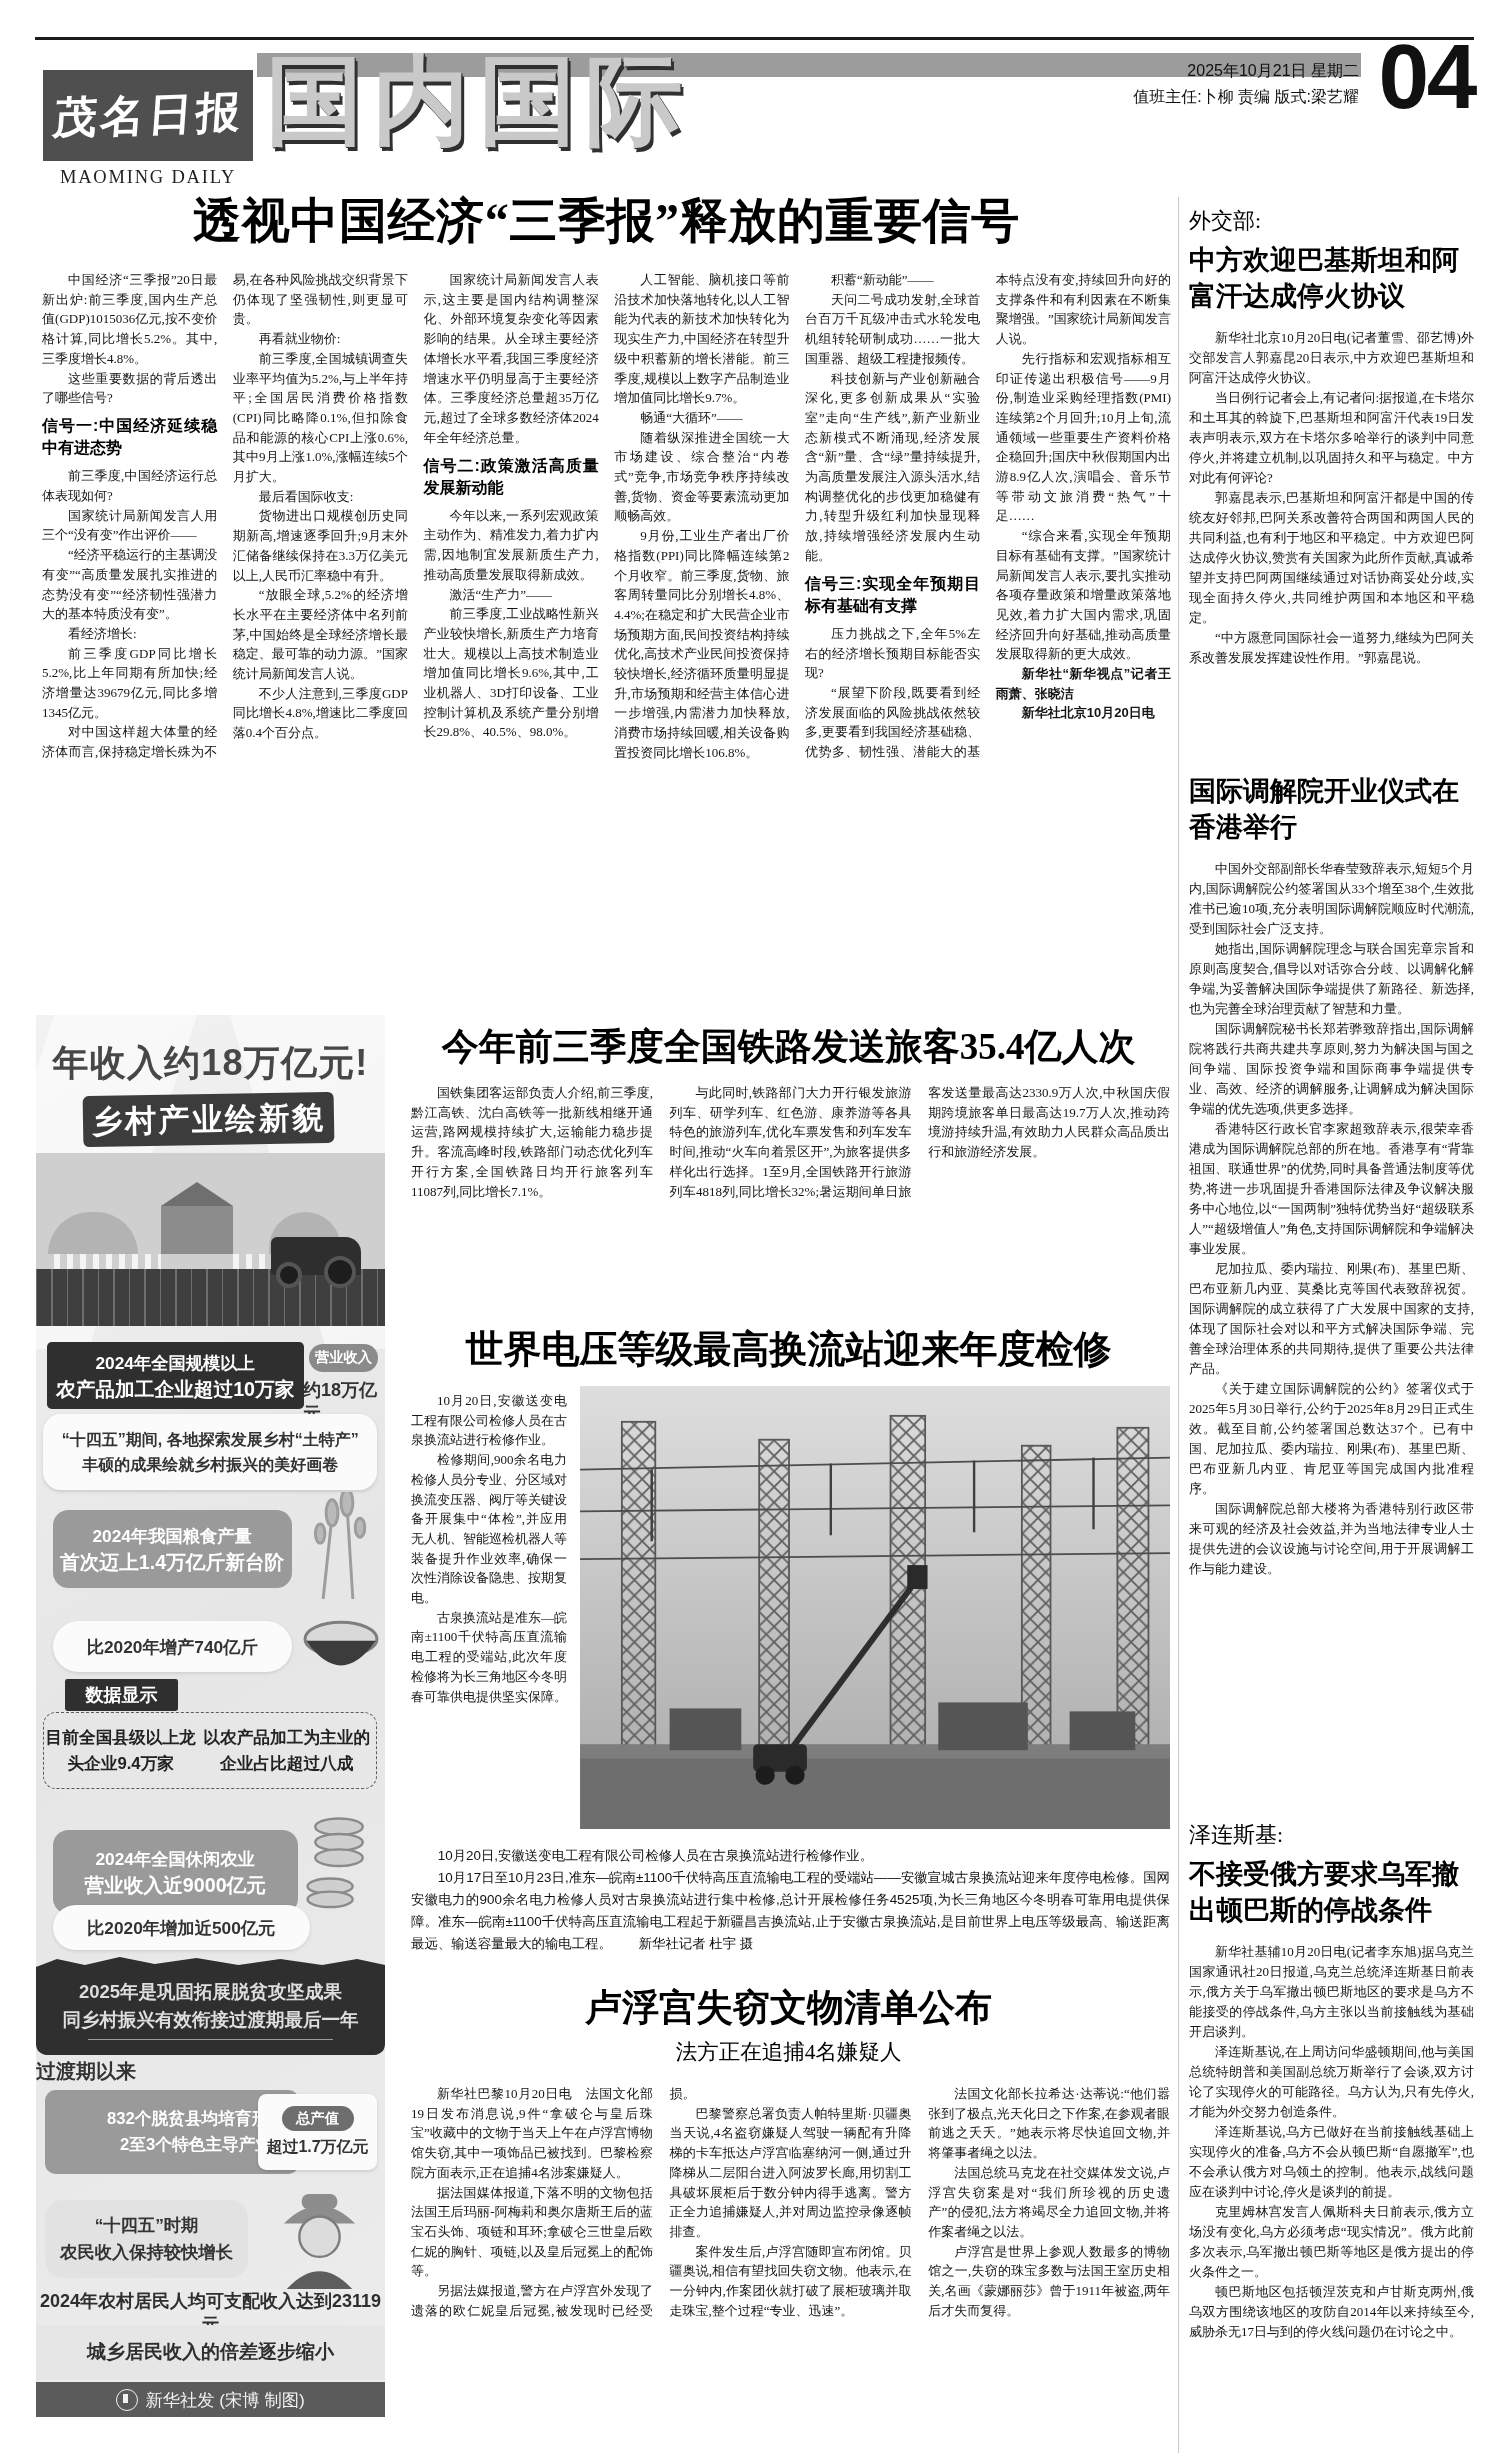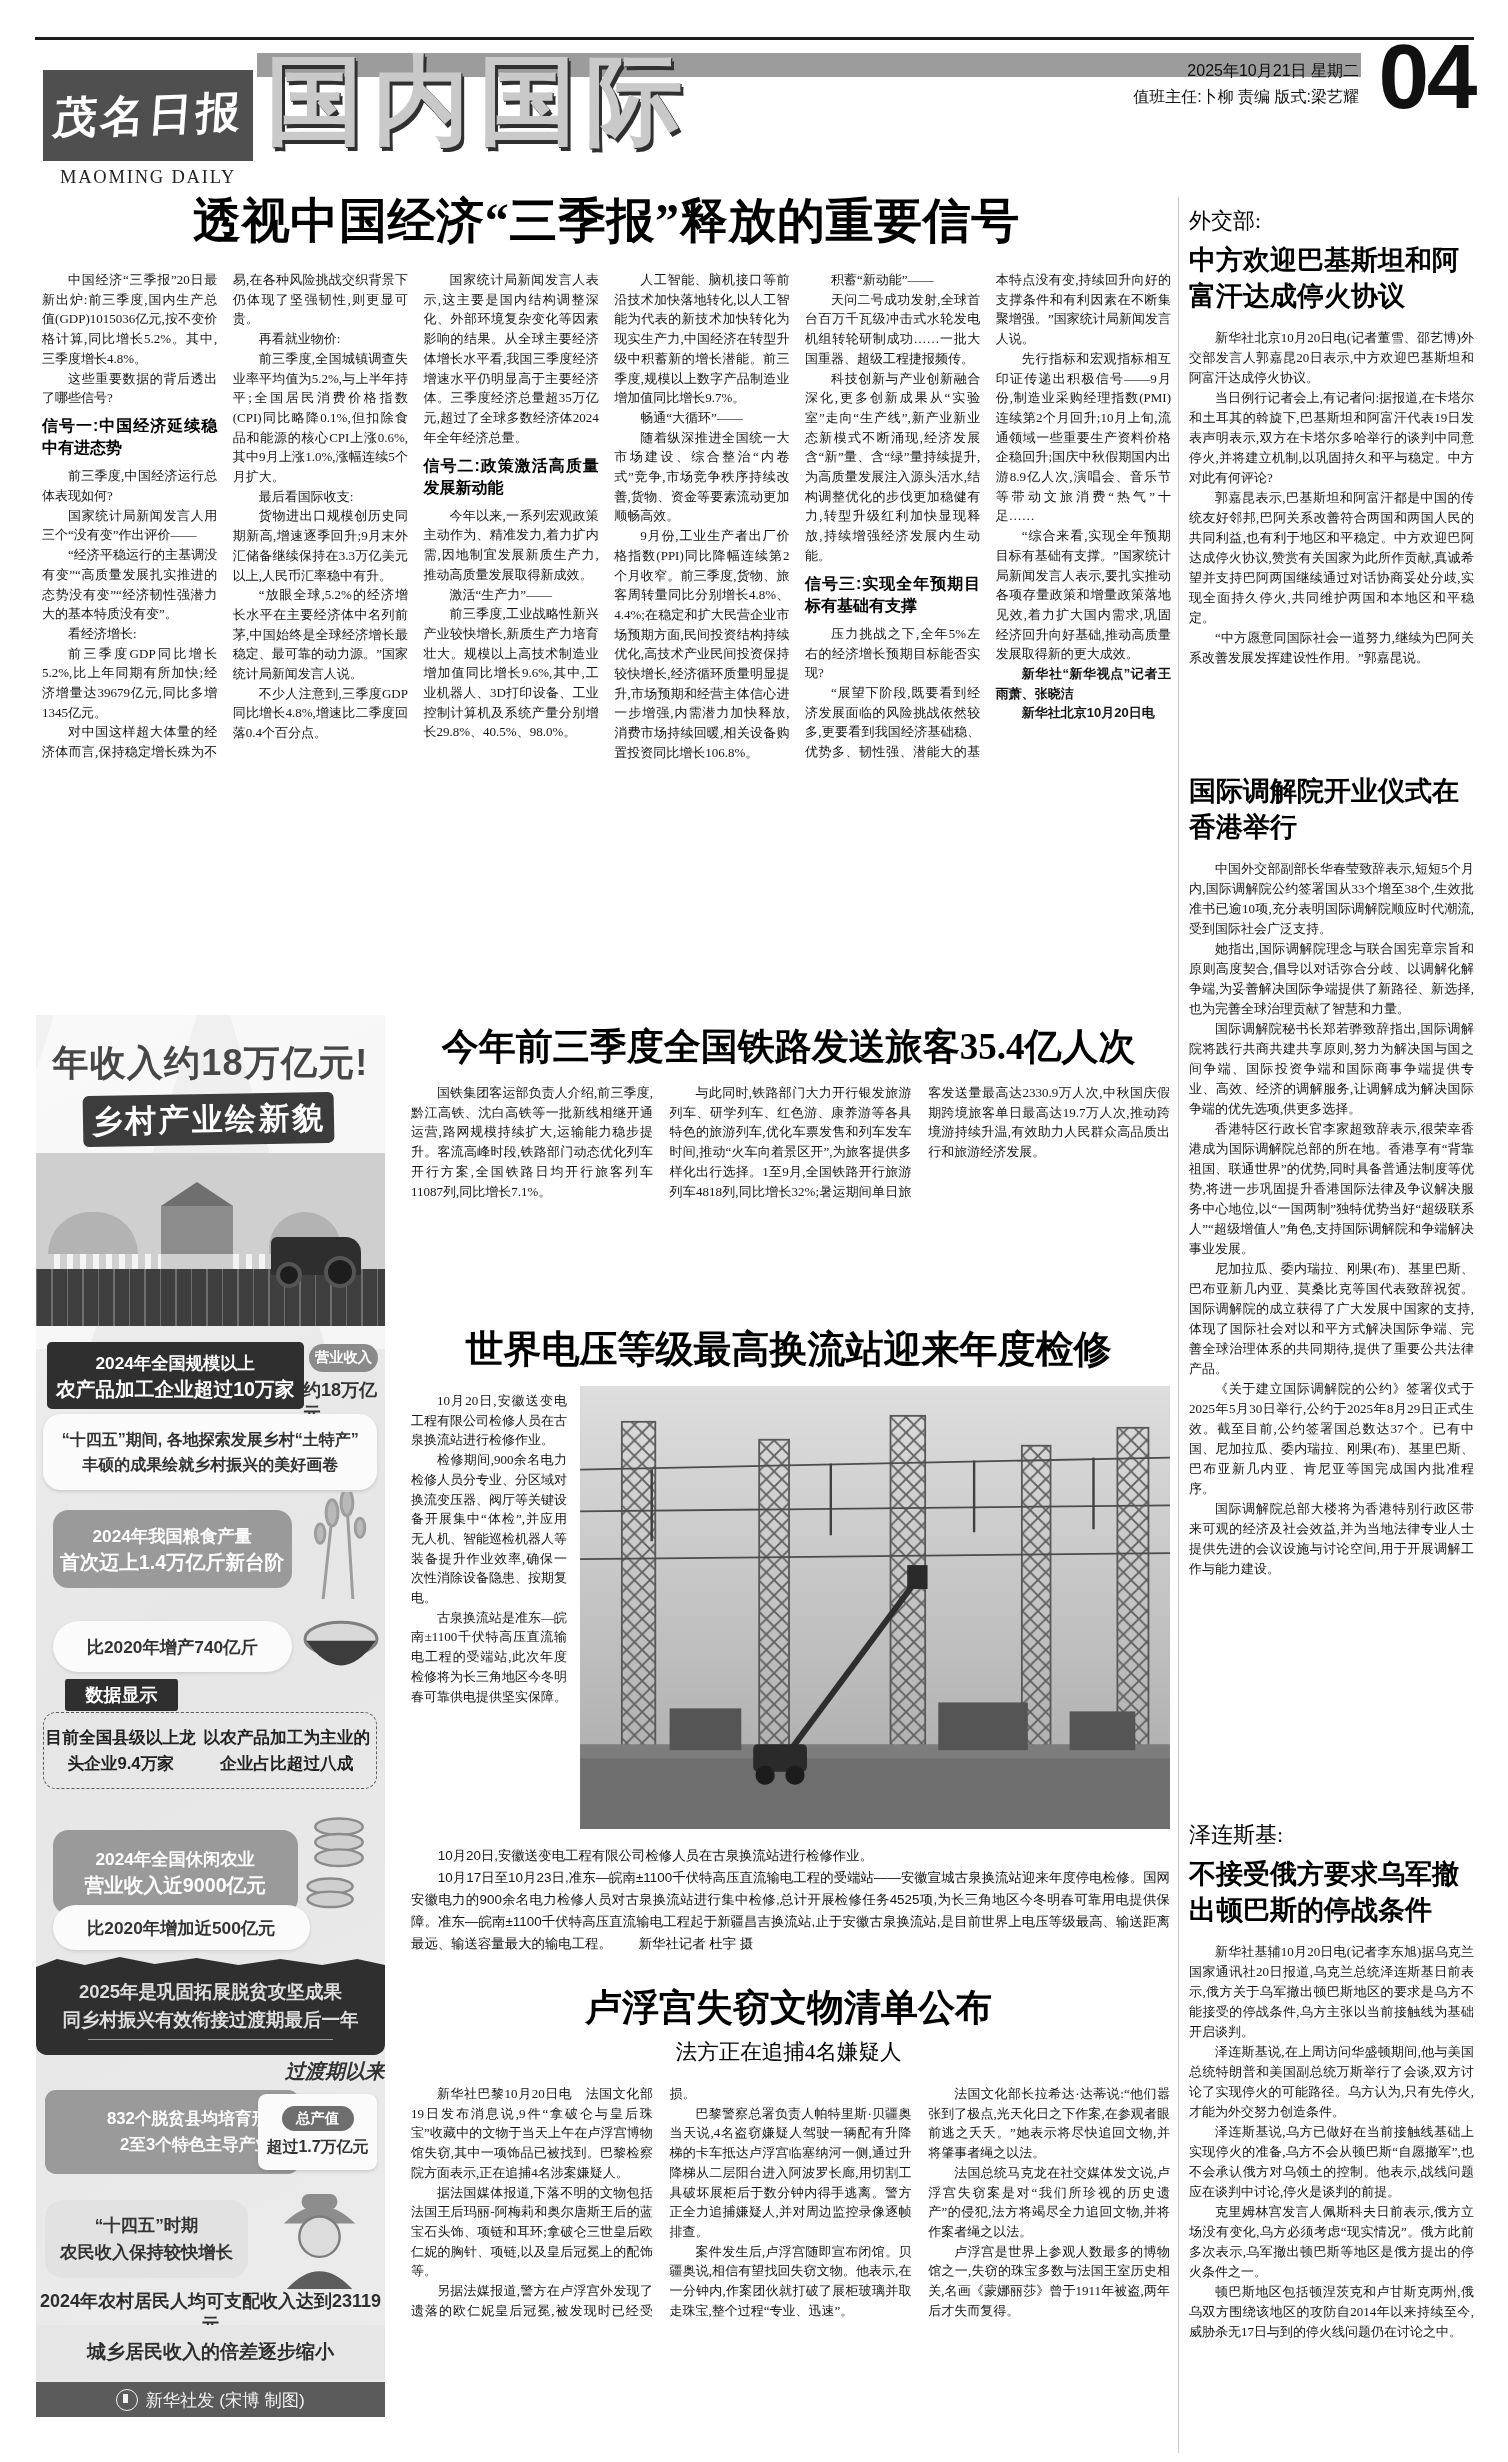--- a/index.html
+++ b/index.html
@@ -73,22 +73,22 @@
   .dashed-box{position:absolute;border:1.8px dashed #5a5a5a;border-radius:13px;display:flex;
               align-items:center;justify-content:center;text-align:center;
               color:#222;}
   .info-line{font-size:17.3px;font-weight:bold;line-height:26px;}
   .info-line.big{font-size:19.7px;}
   .trans-panel{position:absolute;left:0;top:940px;width:100%;height:100px;background:#2f2f2f;
                color:#dedede;text-align:center;border-radius:0 0 10.7px 10.7px;
                clip-path:polygon(0 12%,6% 4%,14% 10%,24% 2%,34% 9%,46% 3%,58% 10%,70% 4%,82% 10%,92% 4%,100% 10%,100% 100%,0 100%);}
   .trans-line{font-size:18.5px;font-weight:bold;line-height:27.5px;}
   .trans-divider{width:70%;height:1.2px;background:#9a9a9a;margin:6px auto 0;}
-  .trans-sub{position:absolute;left:0;top:1043px;width:100%;text-align:right;font-size:20px;
-             font-weight:bold;color:#333;font-style:italic;}
+  .trans-sub{position:absolute;left:0;top:1043px;width:100%;text-align:left;font-size:20px;
+             font-weight:bold;color:#333;}
   .credit-band{position:absolute;left:0;top:1367px;width:100%;height:36px;background:#5b5b5b;
                color:#f2f2f2;display:flex;align-items:center;justify-content:center;font-size:17.3px;gap:7.2px;}
   .emblem{width:20px;height:20px;border:1.8px solid #f2f2f2;border-radius:50%;display:inline-block;
           position:relative;}
   .emblem:before{content:"";position:absolute;left:6px;top:3.6px;width:4.8px;height:9.5px;background:#f2f2f2;}
   .income-band{position:absolute;left:0;width:100%;text-align:center;color:#2e2e2e;font-weight:bold;}
   
   .mid-headline{position:absolute;left:406px;width:765px;text-align:center;font-weight:bold;color:#000;}
   .rail-body{position:absolute;left:411px;top:1083px;width:759px;height:222px;column-count:3;
              column-gap:16.7px;font-size:13px;line-height:19.7px;text-align:justify;overflow:hidden;}

